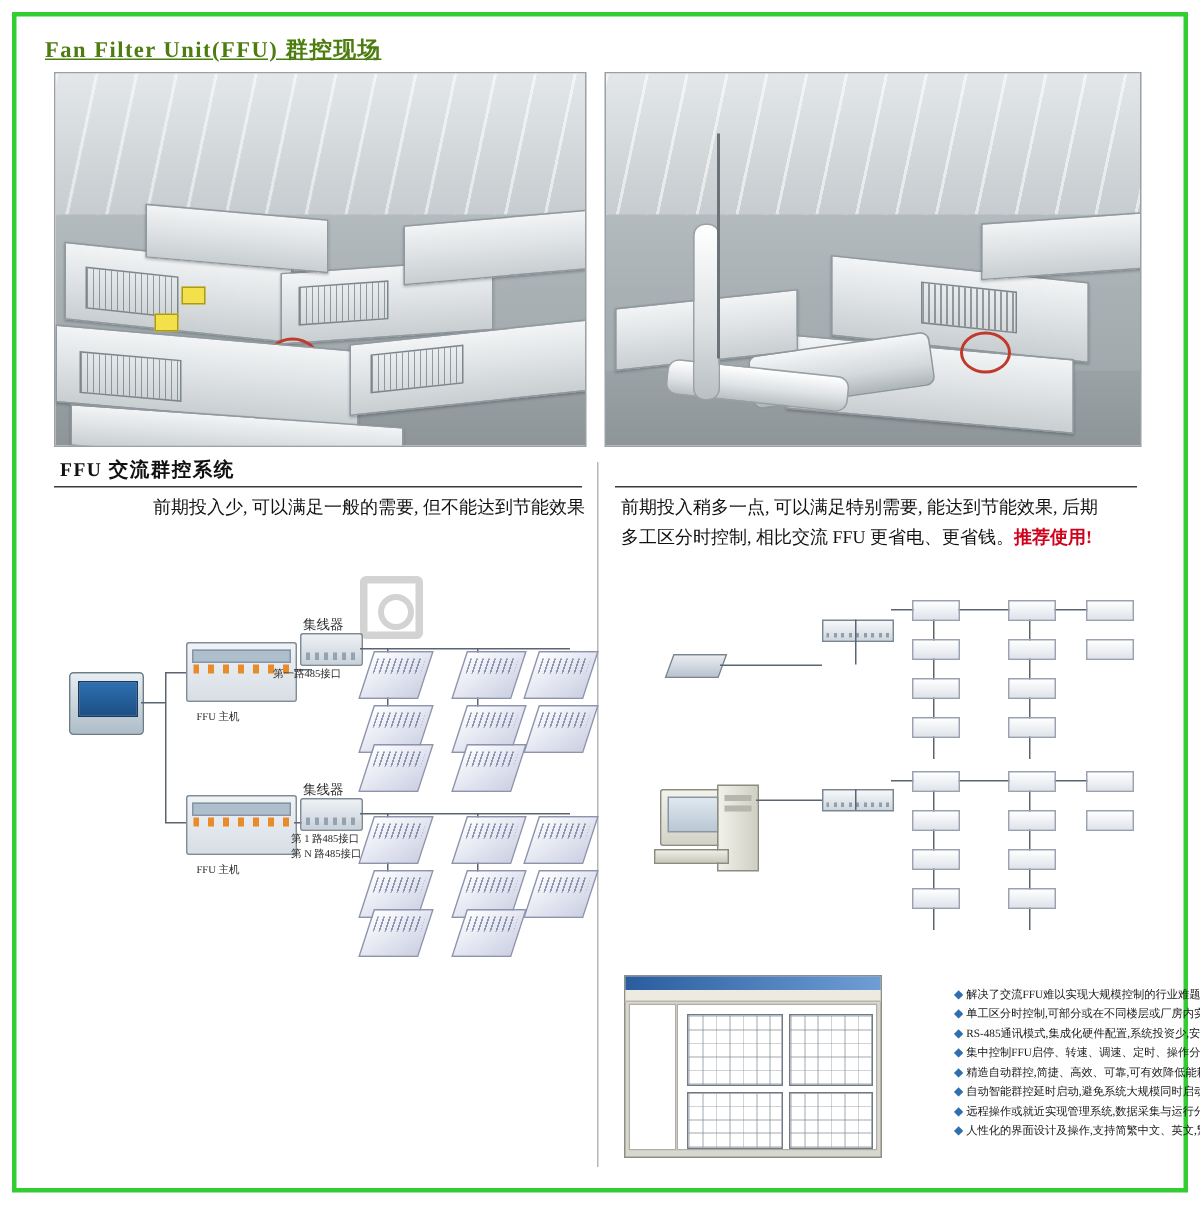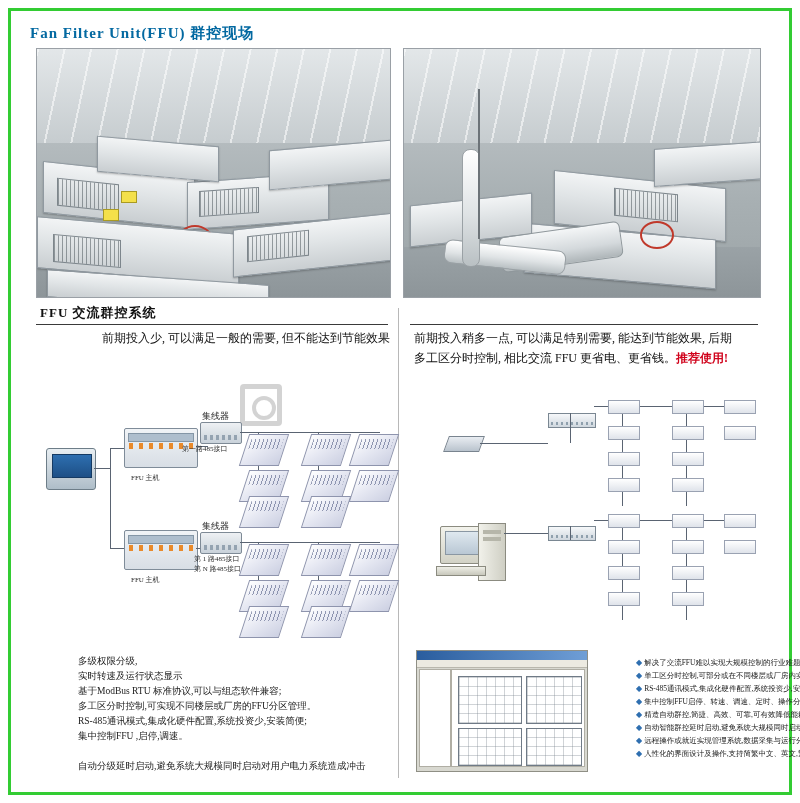--- a/index.html
+++ b/index.html
@@ -38,23 +38,24 @@
   }
 
   
   .doc-title {
     position: absolute;
     left: 12px;
     top: 6px;
     font-family: "Liberation Serif", serif;
     font-size: 15px;
     font-weight: bold;
-    color: #0369a1;
+    color: #4d7c0f;
     letter-spacing: 1px;
     white-space: nowrap;
+    text-decoration: underline;
   }
 
   
   .photo {
     position: absolute;
     border: 1px solid #9aa0a6;
     box-sizing: border-box;
     overflow: hidden;
   }
   .photo-left  { left: 18px;  top: 30px; width: 355px; height: 250px; }
@@ -568,30 +569,20 @@
       <div class="ffu-node" style="left:590px; top:548px;"></div>
       <div class="ffu-node" style="left:590px; top:574px;"></div>
       <div class="ffu-node" style="left:654px; top:496px;"></div>
       <div class="ffu-node" style="left:654px; top:522px;"></div>
       <div class="ffu-node" style="left:654px; top:548px;"></div>
       <div class="ffu-node" style="left:654px; top:574px;"></div>
       <div class="ffu-node" style="left:706px; top:496px;"></div>
       <div class="ffu-node" style="left:706px; top:522px;"></div>
     </div>
 
-    <ul class="bullet-list plain" style="left:60px; top:636px; width:300px;">
-      <li>多级权限分级,</li>
-      <li>实时转速及运行状态显示</li>
-      <li>基于ModBus RTU 标准协议,可以与组态软件兼容;</li>
-      <li>多工区分时控制,可实现不同楼层或厂房的FFU分区管理。</li>
-      <li>RS-485通讯模式,集成化硬件配置,系统投资少,安装简便;</li>
-      <li>集中控制FFU ,启停,调速。</li>
-      <li>&nbsp;</li>
-      <li>自动分级延时启动,避免系统大规模同时启动对用户电力系统造成冲击</li>
-    </ul>
 
     <div class="sw-shot">
       <div class="sw-title"></div>
       <div class="sw-menu"></div>
       <div class="sw-side"></div>
       <div class="sw-canvas">
         <div class="sw-plan" style="left:6px; top:6px; width:62px; height:46px;">
           <div class="sw-grid"></div>
         </div>
         <div class="sw-plan" style="left:74px; top:6px; width:54px; height:46px;">

